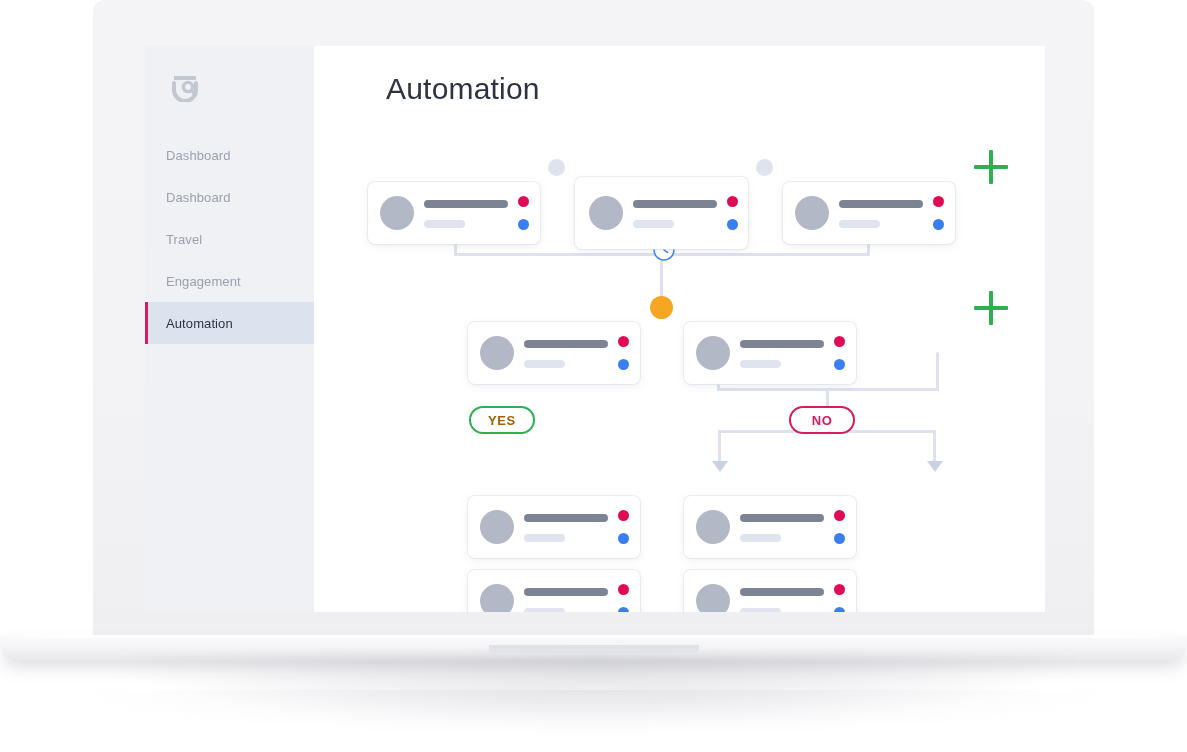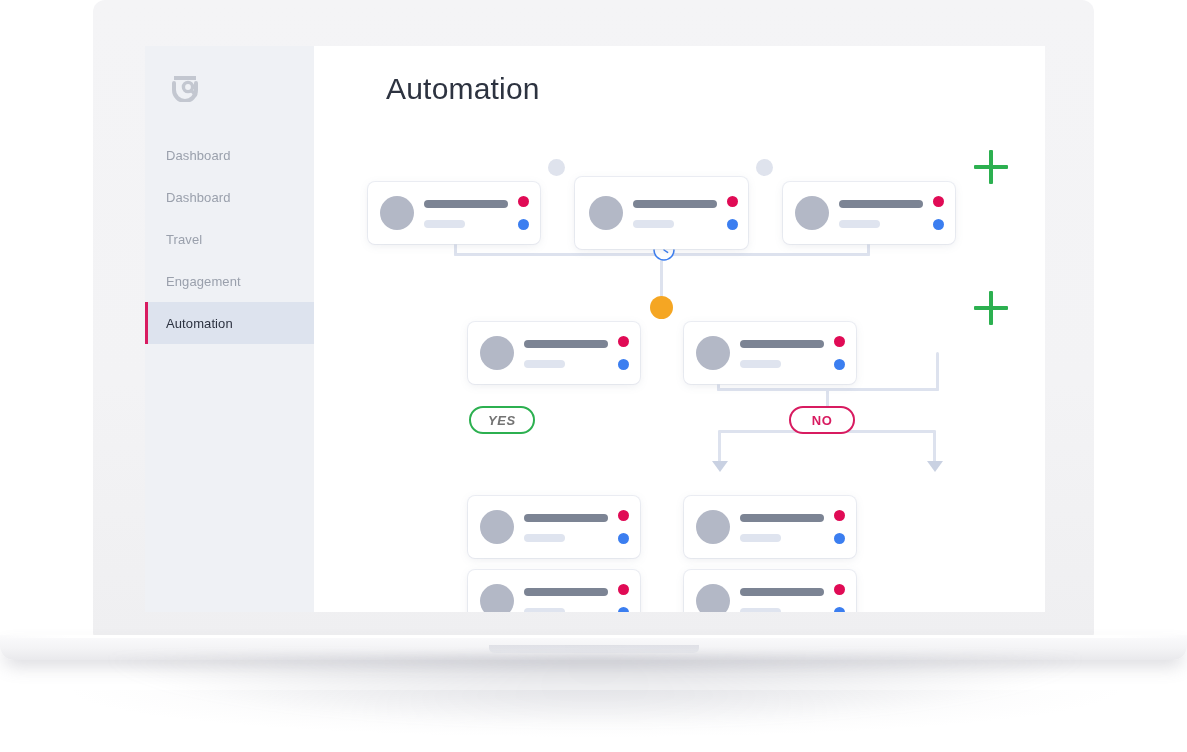--- a/index.html
+++ b/index.html
@@ -116,21 +116,21 @@
   .plus{position:absolute;width:34px;height:34px;cursor:pointer;}
   .plus:before,.plus:after{content:"";position:absolute;background:#2cb050;border-radius:1px;}
   .plus:before{left:0;top:15px;width:34px;height:4px;}
   .plus:after{left:15px;top:0;width:4px;height:34px;}
 
   .badge{
     position:absolute;height:28px;border-radius:14px;display:flex;
     align-items:center;justify-content:center;font-size:13px;font-weight:700;
     letter-spacing:.6px;background:#fff;box-sizing:border-box;cursor:pointer;
   }
-  .badge.yes{border:2px solid #2cb050;color:#737373;font-style:italic;}
+  .badge.yes{border:2px solid #2cb050;color:#a16207;}
   .badge.no{border:2px solid #d81b60;color:#d81b60;}
 </style>
 </head>
 <body>
 
 <div class="stage">
 
   <div class="laptop-lid"></div>
 
   <div class="screen">

